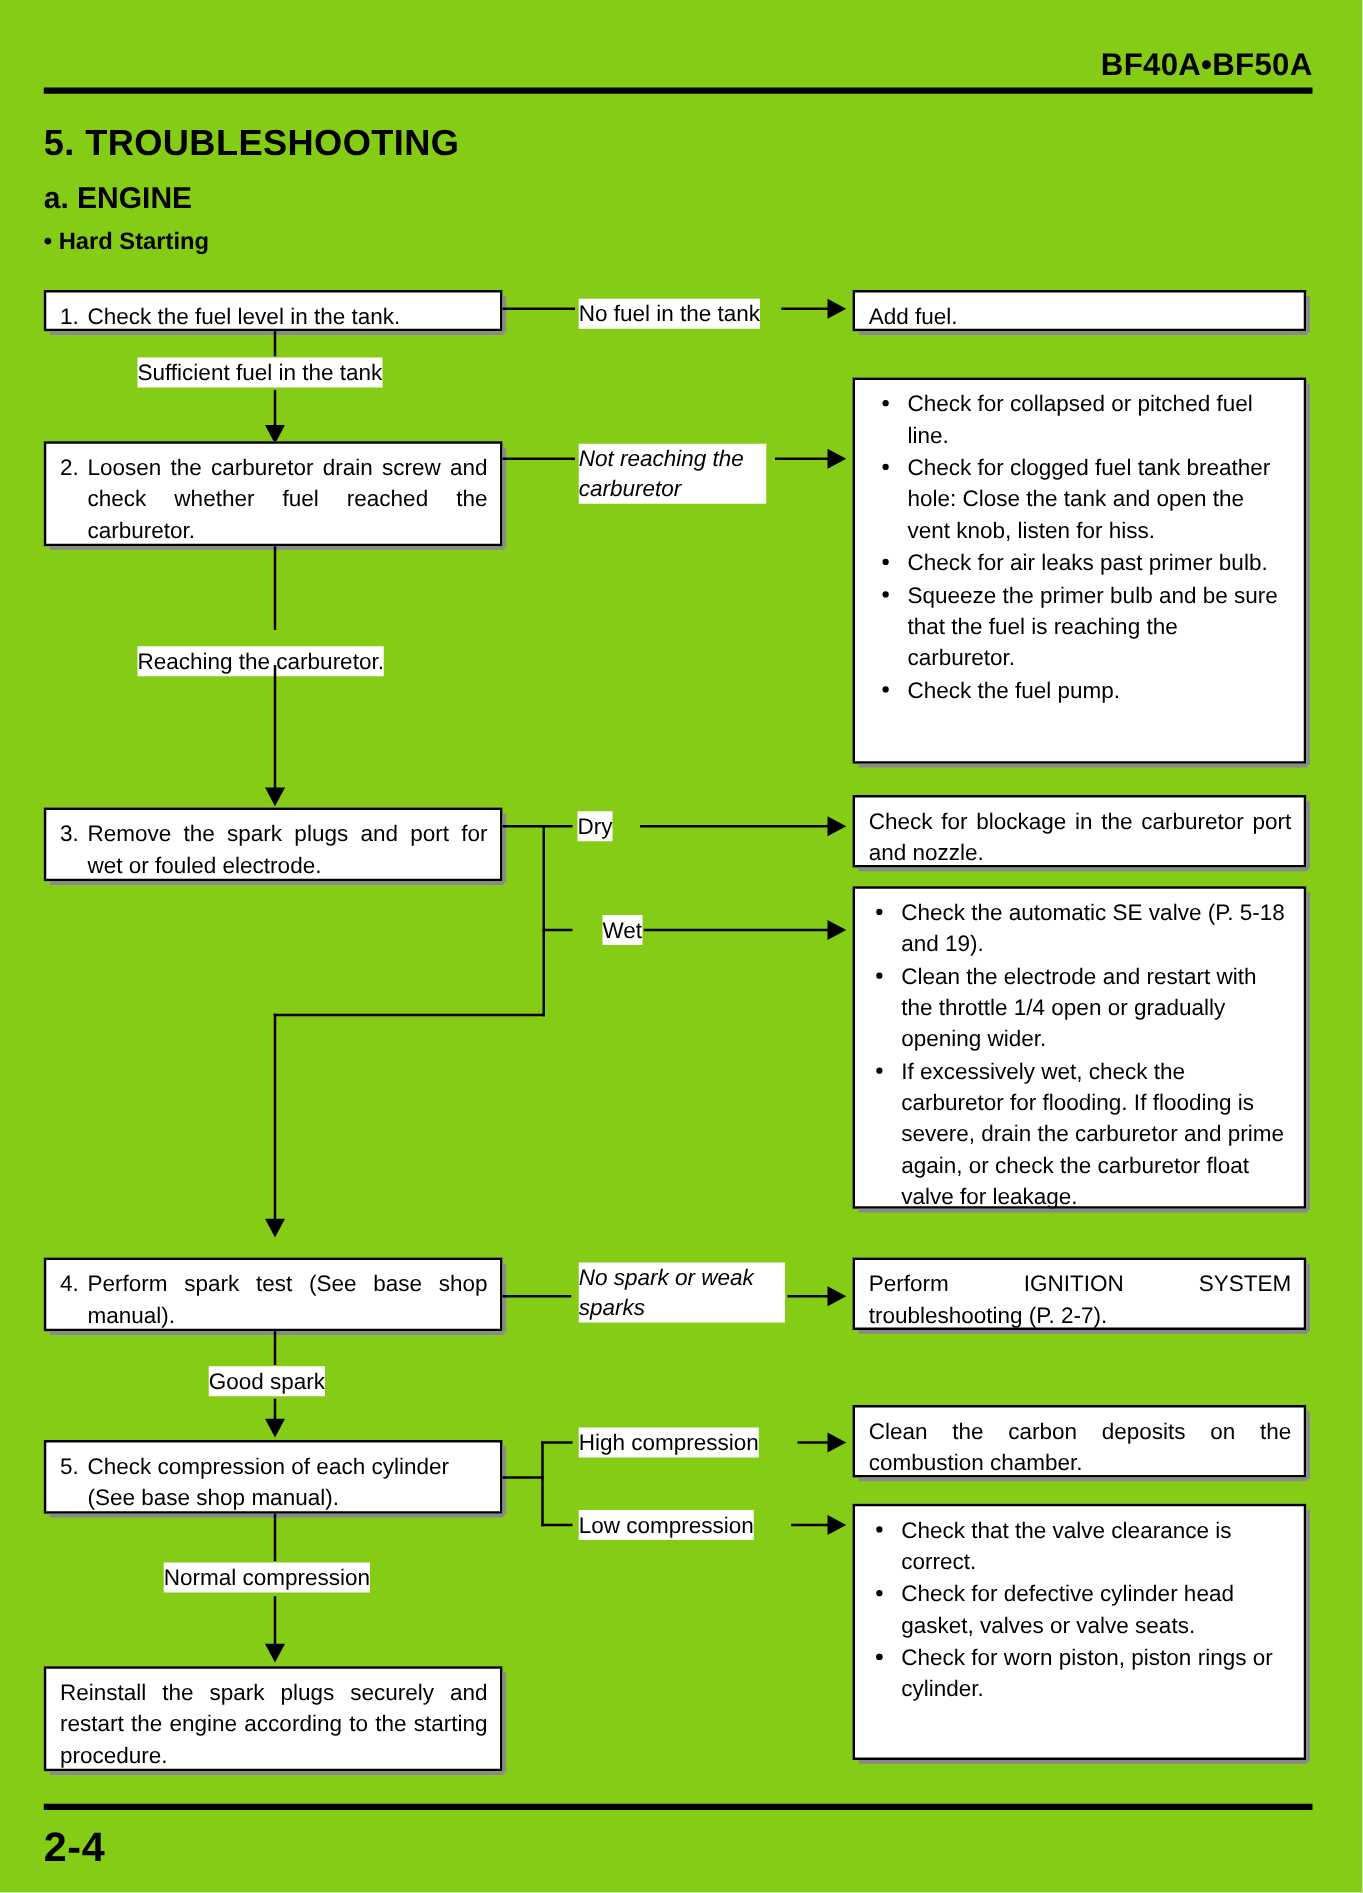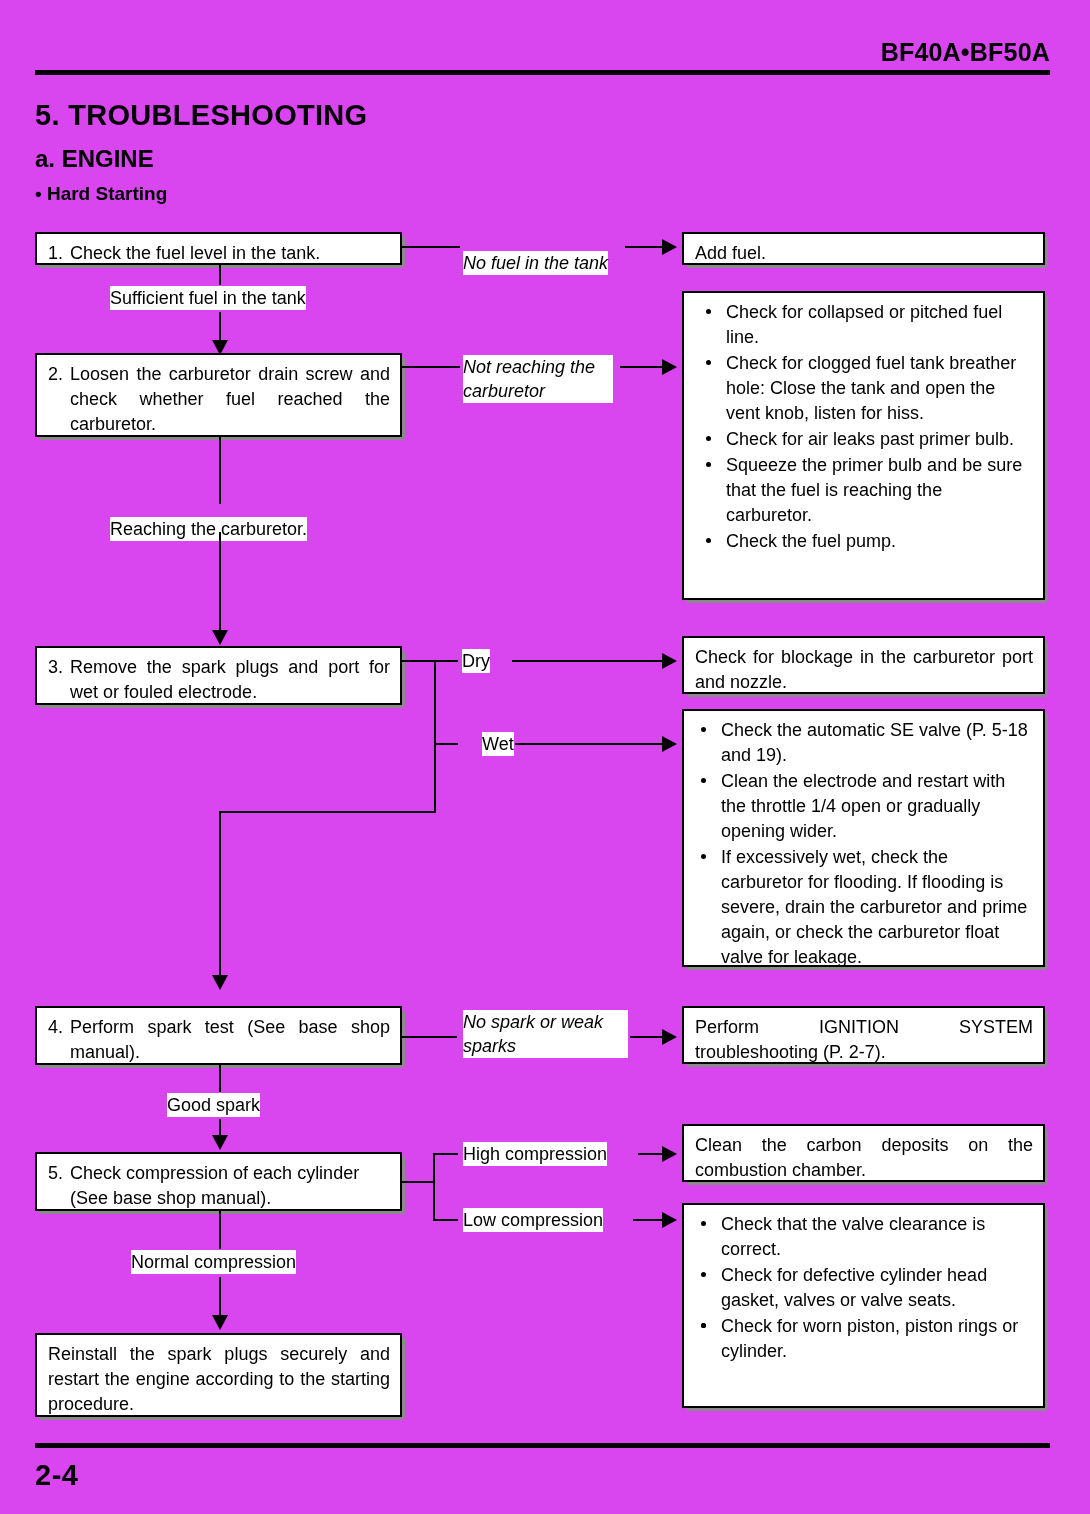--- a/index.html
+++ b/index.html
@@ -10,21 +10,21 @@
   }
   body {
     font-family: "Liberation Sans", sans-serif;
     color: #000000;
   }
   #page {
     position: relative;
     width: 1090px;
     height: 1514px;
     overflow: hidden;
-    background: #d946ef;
+    background: #84cc16;
   }
 
   
   .model-code {
     position: absolute;
     right: 40px;
     top: 38px;
     font-size: 25px;
     font-weight: bold;
     letter-spacing: 0.2px;
@@ -166,21 +166,21 @@
     left: 35px;
     top: 1443px;
     width: 1015px;
     height: 5px;
     background: #000;
   }
   .page-num {
     position: absolute;
     left: 35px;
     top: 1459px;
-    font-size: 29px;
+    font-size: 33px;
     font-weight: bold;
     letter-spacing: 0.5px;
   }
 </style>
 </head>
 <body>
 
 <div id="page">
 
   <div class="model-code">BF40A•BF50A</div>
@@ -191,21 +191,21 @@
   <div class="h3-title">• Hard Starting</div>
 
   <div class="box shadow" style="left:35px; top:232px; width:367px; height:33px;">
     <div class="num-item">
       <span class="num">1.</span>
       <span class="txt">Check the fuel level in the tank.</span>
     </div>
   </div>
 
   <div class="hline" style="left:402px; top:246px; width:58px;"></div>
-  <div class="edge-label" style="left:463px; top:251px;font-style:italic;">No fuel in the tank</div>
+  <div class="edge-label" style="left:463px; top:239px;">No fuel in the tank</div>
   <div class="hline" style="left:625px; top:246px; width:48px;"></div>
   <div class="arrow-right" style="left:662px; top:239px;"></div>
 
   <div class="box shadow" style="left:682px; top:232px; width:363px; height:33px;">
     <div>Add fuel.</div>
   </div>
 
   <div class="vline" style="left:219px; top:265px; width:2px; height:20px;"></div>
   <div class="edge-label" style="left:110px; top:286px;">Sufficient fuel in the tank</div>
   <div class="vline" style="left:219px; top:312px; width:2px; height:32px;"></div>
@@ -215,21 +215,21 @@
     <div class="num-item">
       <span class="num">2.</span>
       <span class="txt just">Loosen the carburetor drain screw and check whether fuel reached the carburetor.</span>
     </div>
   </div>
   <div class="hline" style="left:402px; top:366px; width:58px;"></div>
   <div class="edge-label wrap" style="left:463px; top:355px; width:150px; white-space:normal;">Not reaching the carburetor</div>
   <div class="hline" style="left:620px; top:366px; width:53px;"></div>
   <div class="arrow-right" style="left:662px; top:359px;"></div>
 
-  <div class="box shadow" style="left:682px; top:291px; width:363px; height:309px;padding-left:16px;">
+  <div class="box shadow" style="left:682px; top:302px; width:363px; height:309px;padding-left:16px;">
     <ul class="blist">
       <li><span class="dot"></span><span class="just">Check for collapsed or pitched fuel line.</span></li>
       <li><span class="dot"></span><span class="just">Check for clogged fuel tank breather hole: Close the tank and open the vent knob, listen for hiss.</span></li>
       <li><span class="dot"></span><span class="just">Check for air leaks past primer bulb.</span></li>
       <li><span class="dot"></span><span class="just">Squeeze the primer bulb and be sure that the fuel is reaching the carburetor.</span></li>
       <li><span class="dot"></span><span>Check the fuel pump.</span></li>
     </ul>
   </div>
 
   <div class="vline" style="left:219px; top:437px; width:2px; height:67px;"></div>

